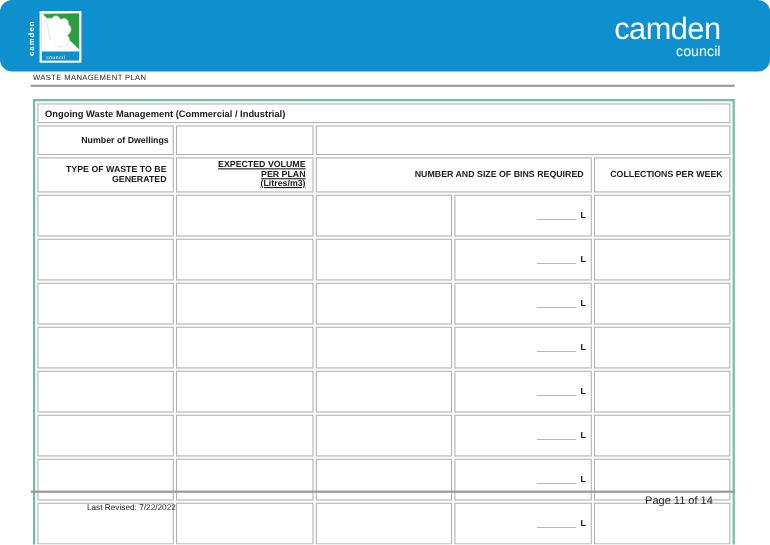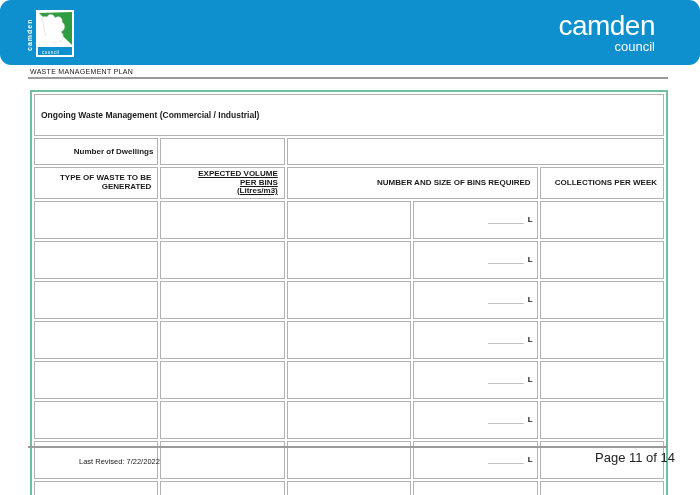--- a/index.html
+++ b/index.html
@@ -55,37 +55,37 @@
     border:1px solid #b2b2b2; background:#fff;
     font-size:8px; color:#1a1a1a; vertical-align:middle;
     text-align:right; padding:1px 4px; overflow:hidden;
   }
   td.no-cell { border:none; background:transparent; }
   .c1 { width:141px; } .c2 { width:113px; } .c3a { width:86px; }
   .c3b { width:81px; } .c5 { width:193px; }
 
   tr.title-row td {
     text-align:left; font-weight:bold; font-size:8.5px;
-    padding:15px 6px; height:17px;
+    padding:3px 6px; height:17px;
   }
   tr.dwellings-row td { height:27px; font-weight:bold; }
   tr.header-row td { font-weight:bold; line-height:8.5px; padding:2px 6px; height:28px; }
   tr.data-row td { height:38px; }
 
   .hdr-line { display:block;text-decoration:underline; }
   .blank { color:#888; letter-spacing:0px; }
   .unit { font-weight:bold; color:#111; margin-left:4px; }
 
   
   .footer-rule {
     position:absolute; left:28px; top:446px; width:640px; height:2px;
     background:#9a9a9a;
   }
   .page-num {
-    position:absolute; right:25px; top:450px; font-size:13px; color:#222;padding-left:25px;
+    position:absolute; right:52px; top:450px; font-size:10px; color:#222;padding-left:25px;
   }
   .revised {
     position:absolute; left:34px; top:457px; font-size:7.5px; color:#222;margin-left:45px;
   }
 </style>
 </head>
 <body>
 
 <div class="page">
 
@@ -124,21 +124,21 @@
       <tr class="dwellings-row">
         <td class="c1">Number of Dwellings</td>
         <td class="c2"></td>
         <td class="no-cell" colspan="3"></td>
       </tr>
 
       <tr class="header-row">
         <td class="c1">TYPE OF WASTE TO BE GENERATED</td>
         <td class="c2">
           <span class="hdr-line">EXPECTED VOLUME</span>
-          <span class="hdr-line">PER BINS</span>
+          <span class="hdr-line">PER PLAN</span>
           <span class="hdr-line">(Litres/m3)</span>
         </td>
         <td colspan="2">NUMBER AND SIZE OF BINS REQUIRED</td>
         <td class="c5">COLLECTIONS PER WEEK</td>
       </tr>
 
       <tr class="data-row">
         <td class="c1"></td>
         <td class="c2"></td>
         <td class="c3a"></td>

